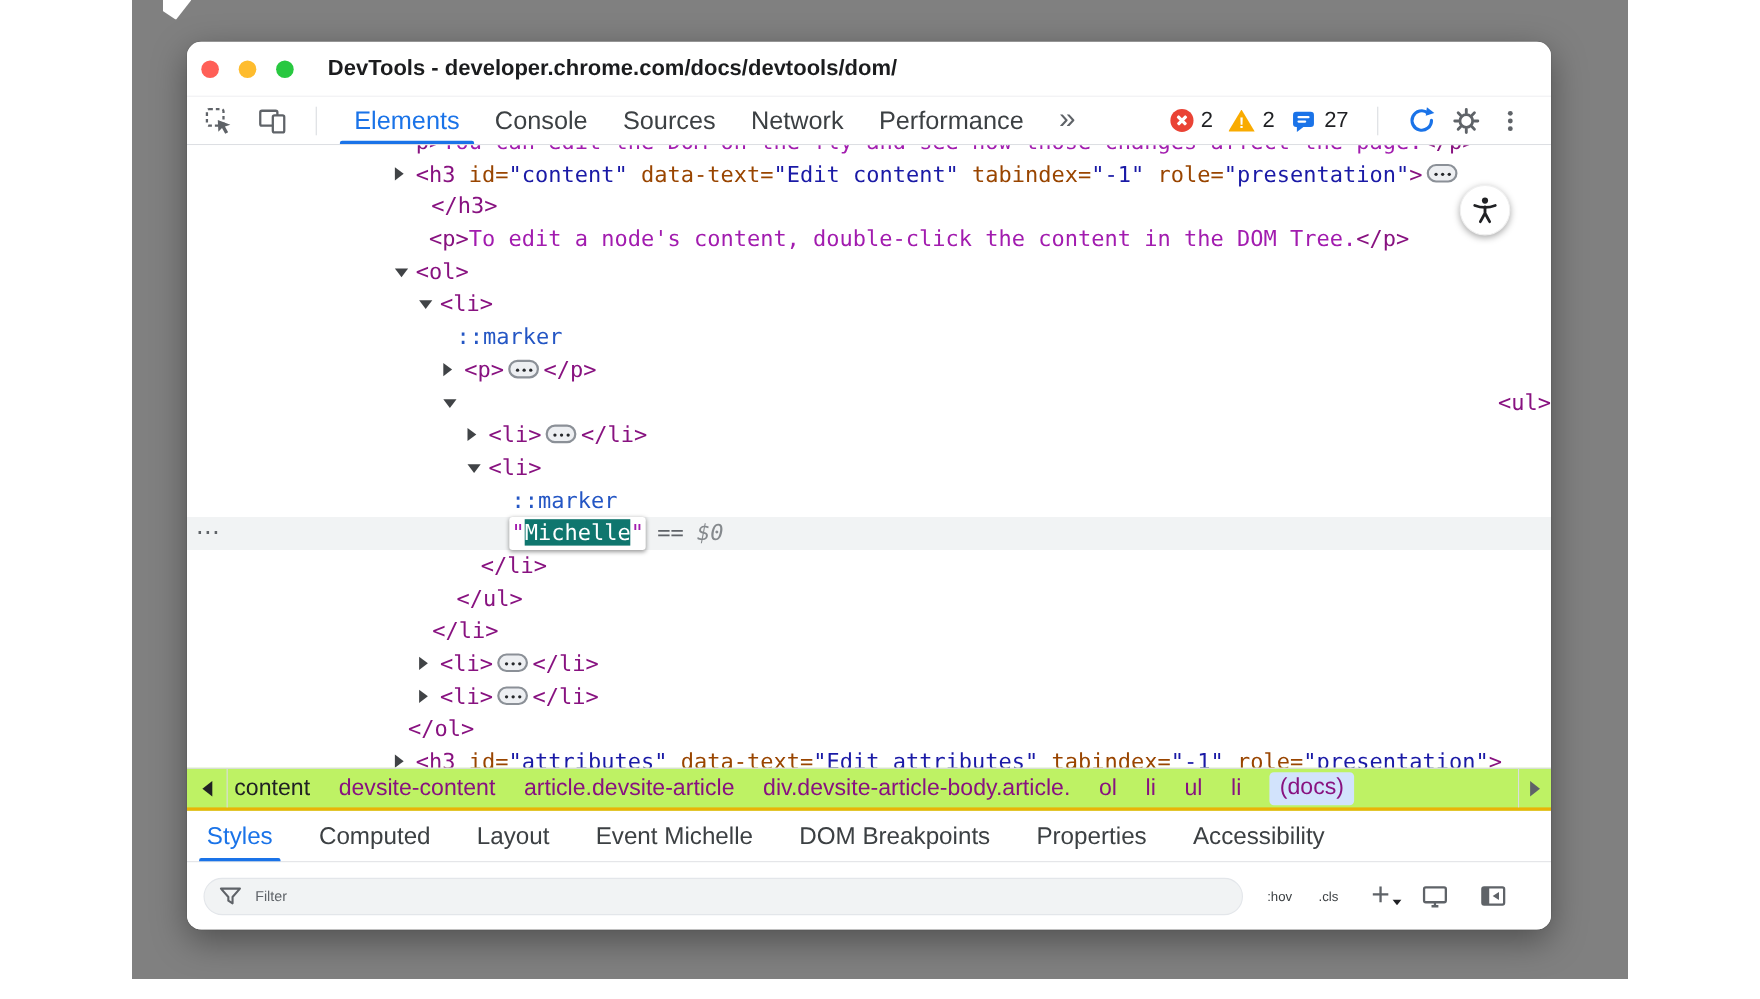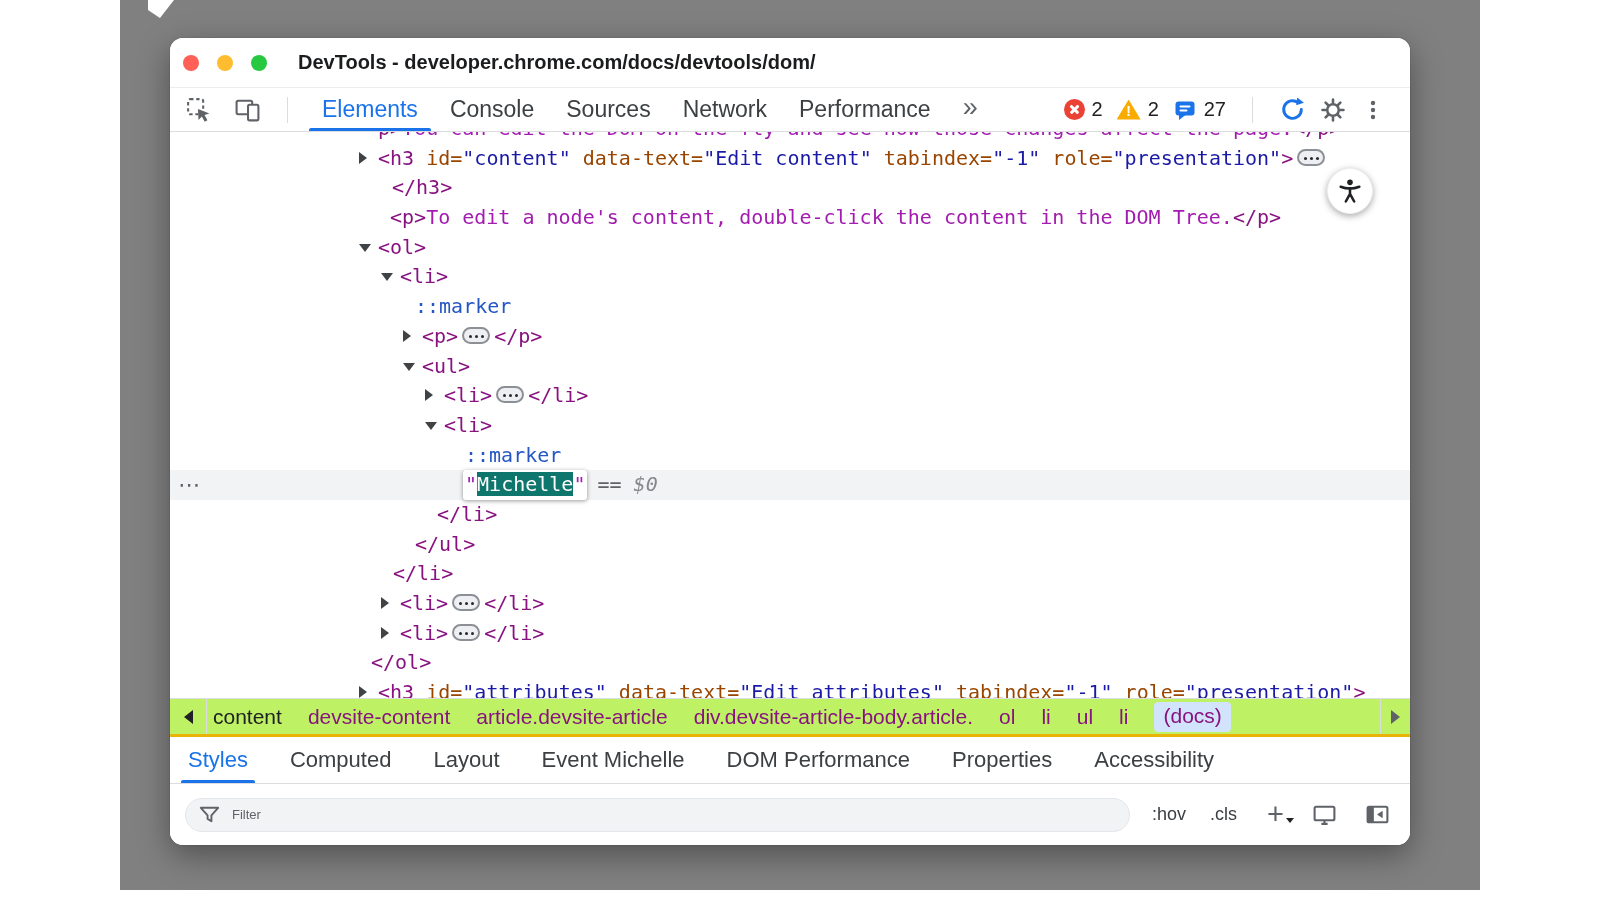--- a/index.html
+++ b/index.html
@@ -80,21 +80,21 @@
   .panel-tab.active{color:#1a73e8;}
   .panel-tab.active::after{content:"";position:absolute;left:-5px;right:-5px;bottom:0;height:3px;background:#1a73e8;border-radius:2px 2px 0 0;}
   
   .styles-toolbar{position:absolute;top:746px;left:0;right:0;height:61px;display:flex;align-items:center;
     padding-left:15px;box-sizing:border-box;background:#fff;}
   .filter-box{width:945px;height:34px;border-radius:17px;background:#f1f3f4;border:1px solid #e3e6ea;
     display:flex;align-items:center;padding:0 12px;box-sizing:border-box;flex:0 0 auto;}
   .filter-input{border:none;background:transparent;outline:none;font-size:13px;color:#202124;margin-left:9px;flex:1;
     font-family:"Liberation Sans","DejaVu Sans",sans-serif;}
   .filter-input::placeholder{color:#5f6368;opacity:1;}
-  .txtbtn{font-size:18px;color:#3c4043;margin-left:24px;white-space:nowrap;}
+  .txtbtn{font-size:12px;color:#3c4043;margin-left:24px;white-space:nowrap;}
   .txtbtn.first{margin-left:22px;}
   .plusbtn{position:relative;margin-left:30px;display:flex;align-items:center;}
   .plus{font-size:29px;color:#5f6368;line-height:1;}
   .plus-caret{position:absolute;right:-10px;bottom:6px;width:0;height:0;border-left:4px solid transparent;
     border-right:4px solid transparent;border-top:5px solid #202124;}
   .styles-toolbar .tbtn{margin-left:28px;}
 </style>
 </head>
 <body>
 
@@ -185,21 +185,21 @@
     <div class="dom-tree">
       <div class="tree-inner">
           <div class="tree-line" style="padding-left: 208px;"><span class="tok-tag">p&gt;</span><span class="tok-text">You can edit the DOM on the fly and see how those changes affect the page.</span><span class="tok-tag">&lt;/p&gt;</span></div>
           <div class="tree-line" style="padding-left: 208px;"><span class="arrow right" style="left: 189px;"></span><span class="tok-tag">&lt;h3</span><span class="tok-attr"> id=</span><span class="tok-val">"content"</span><span class="tok-attr"> data-text=</span><span class="tok-val">"Edit content"</span><span class="tok-attr"> tabindex=</span><span class="tok-val">"-1"</span><span class="tok-attr"> role=</span><span class="tok-val">"presentation"</span><span class="tok-tag">&gt;</span><span class="pill"><i class="pdot"></i><i class="pdot"></i><i class="pdot"></i></span></div>
           <div class="tree-line" style="padding-left: 222px;"><span class="tok-tag">&lt;/h3&gt;</span></div>
           <div class="tree-line" style="padding-left: 220px;"><span class="tok-tag">&lt;p&gt;</span><span class="tok-text">To edit a node's content, double-click the content in the DOM Tree.</span><span class="tok-tag">&lt;/p&gt;</span></div>
           <div class="tree-line" style="padding-left: 208px;"><span class="arrow down" style="left: 189px;"></span><span class="tok-tag">&lt;ol&gt;</span></div>
           <div class="tree-line" style="padding-left: 230px;"><span class="arrow down" style="left: 211px;"></span><span class="tok-tag">&lt;li&gt;</span></div>
           <div class="tree-line" style="padding-left: 245px;"><span class="tok-pseudo">::marker</span></div>
           <div class="tree-line" style="padding-left: 252px;"><span class="arrow right" style="left: 233px;"></span><span class="tok-tag">&lt;p&gt;</span><span class="pill"><i class="pdot"></i><i class="pdot"></i><i class="pdot"></i></span><span class="tok-tag">&lt;/p&gt;</span></div>
-          <div class="tree-line" style="padding-left: 252px;"><span class="arrow down" style="left: 233px;"></span><span class="tok-tag">&lt;ul&gt;</span></div>
+          <div class="tree-line" style="padding-left: 252px; text-align: right;"><span class="arrow down" style="left: 233px;"></span><span class="tok-tag">&lt;ul&gt;</span></div>
           <div class="tree-line" style="padding-left: 274px;"><span class="arrow right" style="left: 255px;"></span><span class="tok-tag">&lt;li&gt;</span><span class="pill"><i class="pdot"></i><i class="pdot"></i><i class="pdot"></i></span><span class="tok-tag">&lt;/li&gt;</span></div>
           <div class="tree-line" style="padding-left: 274px;"><span class="arrow down" style="left: 255px;"></span><span class="tok-tag">&lt;li&gt;</span></div>
           <div class="tree-line" style="padding-left: 295px;"><span class="tok-pseudo">::marker</span></div>
           <div class="tree-line selected" style="padding-left: 295px;"><span class="gutter-dots">⋯</span><span class="editbox"><span class="tok-text">"</span><span class="selword">Michelle</span><span class="tok-text">"</span></span><span class="tok-eq"> == </span><span class="tok-dollar">$0</span></div>
           <div class="tree-line" style="padding-left: 267px;"><span class="tok-tag">&lt;/li&gt;</span></div>
           <div class="tree-line" style="padding-left: 245px;"><span class="tok-tag">&lt;/ul&gt;</span></div>
           <div class="tree-line" style="padding-left: 223px;"><span class="tok-tag">&lt;/li&gt;</span></div>
           <div class="tree-line" style="padding-left: 230px;"><span class="arrow right" style="left: 211px;"></span><span class="tok-tag">&lt;li&gt;</span><span class="pill"><i class="pdot"></i><i class="pdot"></i><i class="pdot"></i></span><span class="tok-tag">&lt;/li&gt;</span></div>
           <div class="tree-line" style="padding-left: 230px;"><span class="arrow right" style="left: 211px;"></span><span class="tok-tag">&lt;li&gt;</span><span class="pill"><i class="pdot"></i><i class="pdot"></i><i class="pdot"></i></span><span class="tok-tag">&lt;/li&gt;</span></div>
           <div class="tree-line" style="padding-left: 201px;"><span class="tok-tag">&lt;/ol&gt;</span></div>
@@ -233,21 +233,21 @@
       <span class="crumb-nav right">
         <i class="tri-right"></i>
       </span>
     </div>
 
     <div class="panel-tabs">
         <div class="panel-tab active">Styles</div>
         <div class="panel-tab">Computed</div>
         <div class="panel-tab">Layout</div>
         <div class="panel-tab">Event Michelle</div>
-        <div class="panel-tab">DOM Performance</div>
+        <div class="panel-tab">DOM Breakpoints</div>
         <div class="panel-tab">Properties</div>
         <div class="panel-tab">Accessibility</div>
       </div>
 
     <div class="styles-toolbar">
       <div class="filter-box">
         <svg class="funnel" width="23" height="23" viewBox="0 0 24 24">
           <path d="M3 5 h18 l-7 8 v6 l-4 -2.5 v-3.5 z" fill="none" stroke="#5f6368" stroke-width="2" stroke-linejoin="round"></path>
         </svg>
         <input class="filter-input" placeholder="Filter" style="">

